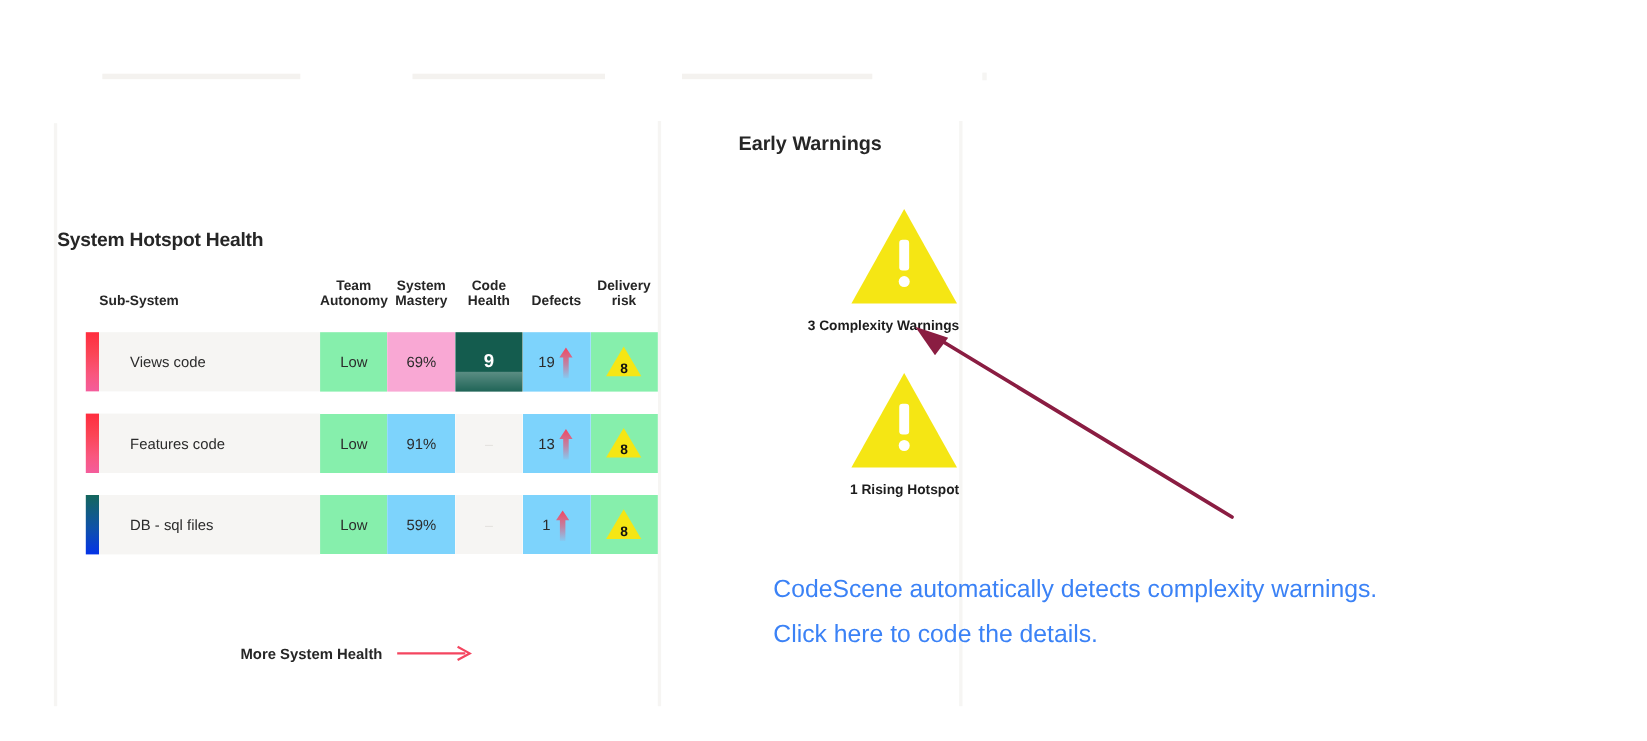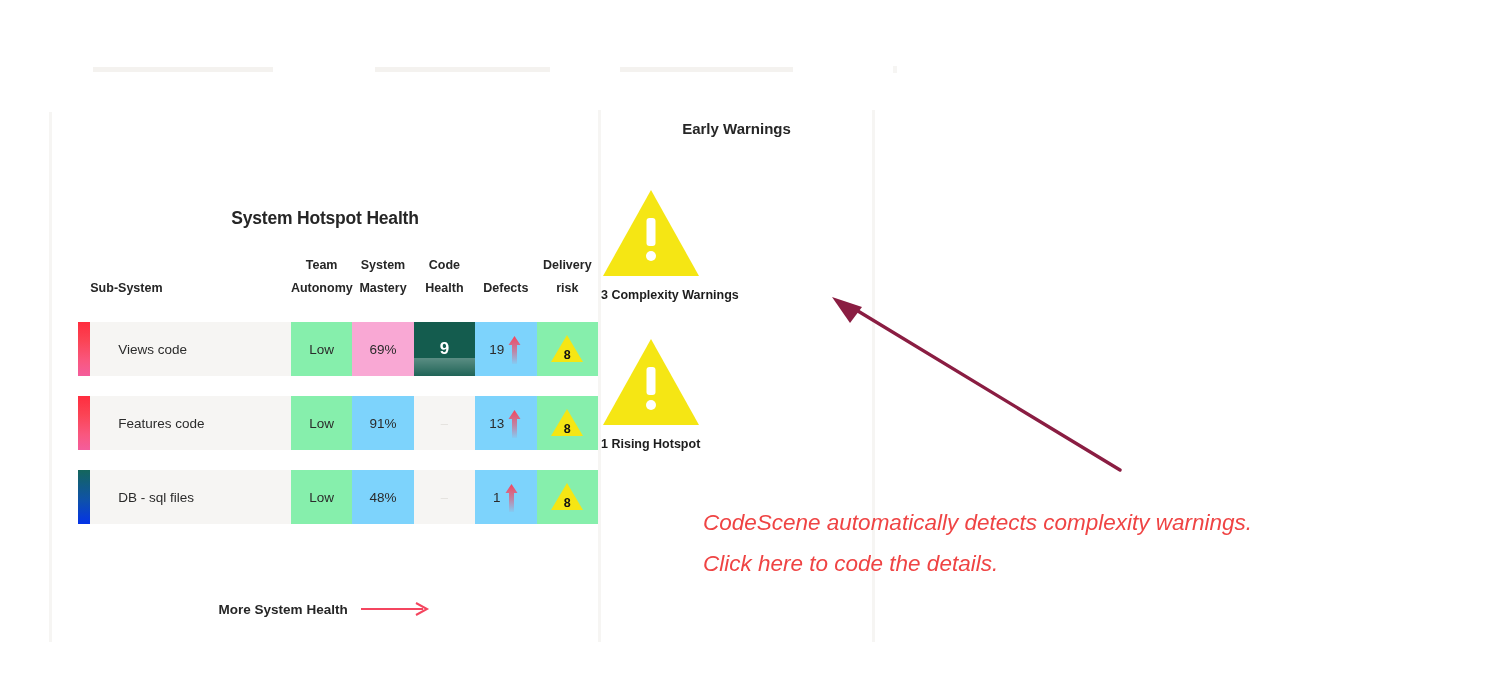--- a/index.html
+++ b/index.html
@@ -44,21 +44,21 @@
     left: 52px;
     top: 112px;
     width: 546px;
     height: 530px;
   }
   #hotspot-title {
     position: absolute;
     left: 0;
     top: 96px;
     width: 546px;
-    text-align: center;
+    text-align: left;
     font-size: 17.5px;
     font-weight: bold;
     letter-spacing: -0.2px;
     color: #262626;
   }
 
   
   #hotspot-table {
     position: absolute;
     left: 26px;
@@ -66,21 +66,21 @@
     width: 520px;
     border-collapse: collapse;
     table-layout: fixed;
   }
   #hotspot-table th {
     font-size: 12.5px;
     font-weight: bold;
     color: #262626;
     vertical-align: bottom;
     padding: 0 0 10px 0;
-    line-height: 23px;
+    line-height: 13px;
   }
   th.th-name { text-align: left; width: 196px; padding-left: 6px; }
   th.th-metric { text-align: center; width: 60px; }
 
   
   #hotspot-table tbody tr.spacer td { height: 12px; padding: 0; border: 0; }
   #hotspot-table tbody tr.gap td { height: 20px; padding: 0; border: 0; background: #ffffff; }
 
   td { padding: 0; }
 
@@ -162,47 +162,46 @@
   #more-health {
     position: absolute;
     left: 0;
     top: 474px;
     width: 546px;
     text-align: center;
     font-size: 13.5px;
     font-weight: bold;
     color: #262626;
     white-space: nowrap;
-    margin-top: 15px;
   }
   #more-health .more-arrow { vertical-align: middle; margin-left: 10px; }
   #more-health .more-label { vertical-align: middle; }
 
   
   #warnings-panel {
     position: absolute;
     left: 601px;
     top: 110px;
     width: 271px;
     height: 532px;
   }
   #warnings-title {
     position: absolute;
     left: 0; top: 10px;
     width: 271px;
     text-align: center;
-    font-size: 15px;
+    font-size: 18px;
     font-weight: bold;
     color: #262626;
   }
   .warn-block {
     position: absolute;
     left: 0;
     width: 271px;
-    text-align: left;
+    text-align: right;
   }
   #warn-block-1 { top: 78px; }
   #warn-block-2 { top: 227px; }
   .warn-caption {
     margin-top: 6px;
     font-size: 12.5px;
     font-weight: bold;
     color: #1d1d1d;
   }
 
@@ -211,27 +210,26 @@
     position: absolute;
     left: 820px;
     top: 285px;
     width: 320px;
     height: 200px;
     pointer-events: none;
   }
   #callout-text {
     position: absolute;
     left: 703px;
-    top: 502px;
+    top: 515px;
     width: 790px;
     font-size: 22.5px;
     line-height: 41px;
-    color: #ef4444;
+    color: #3b82f6;
     font-family: "Liberation Sans", "DejaVu Sans", sans-serif;
-    font-style: italic;
   }
   #callout-text .line { display: block; }
 </style>
 </head>
 <body>
 
 <div class="top-rule" id="top-rule-1"></div>
 <div class="top-rule" id="top-rule-2"></div>
 <div class="top-rule" id="top-rule-3"></div>
 <div class="top-rule" id="top-rule-4"></div>
@@ -339,21 +337,21 @@
       <tr class="gap">
           <td colspan="7"></td>
         </tr>
 
       <tr>
         <td class="bar-cell">
           <span class="row-bar bar-tealblue"></span>
         </td>
         <td class="name-cell">DB - sql files</td>
         <td class="metric-cell c-pink">Low</td>
-        <td class="metric-cell c-sage">48%</td>
+        <td class="metric-cell c-sage">59%</td>
         <td class="metric-cell c-pale">
           <span class="dash">–</span>
         </td>
         <td class="metric-cell c-sage">
           <span class="defect-inner">
             <span>1</span>
             <svg class="trend-arrow" width="15" height="30" viewBox="0 0 15 30">
               <defs>
                 <linearGradient id="ga3" x1="0" y1="0" x2="0" y2="1">
                   <stop offset="0%" stop-color="#f4455f" stop-opacity="1"></stop>

